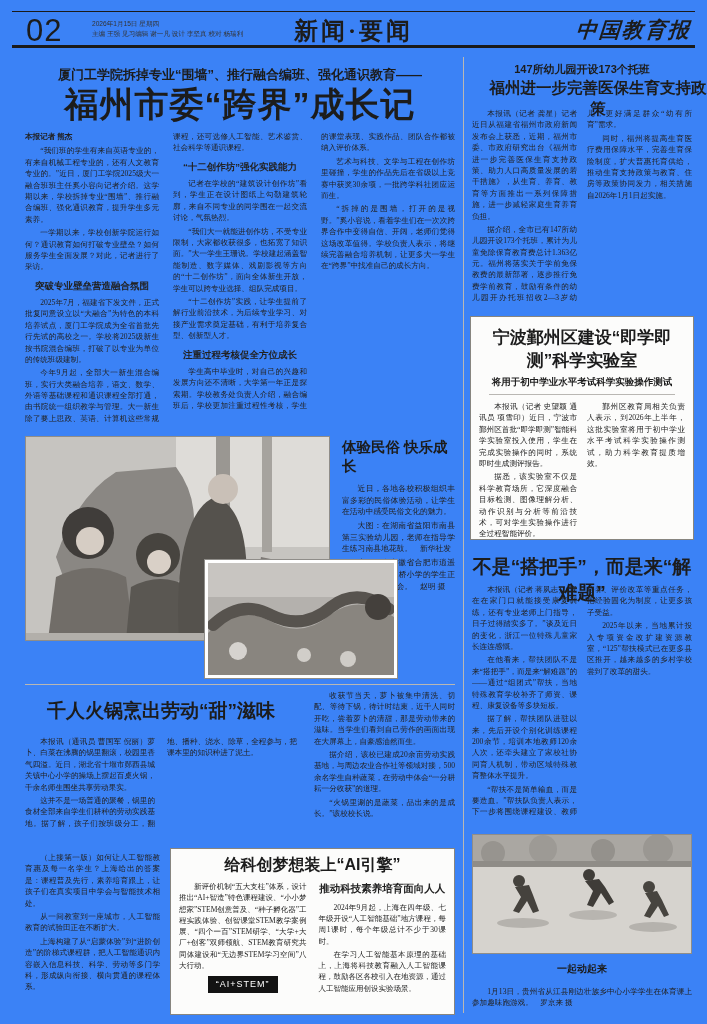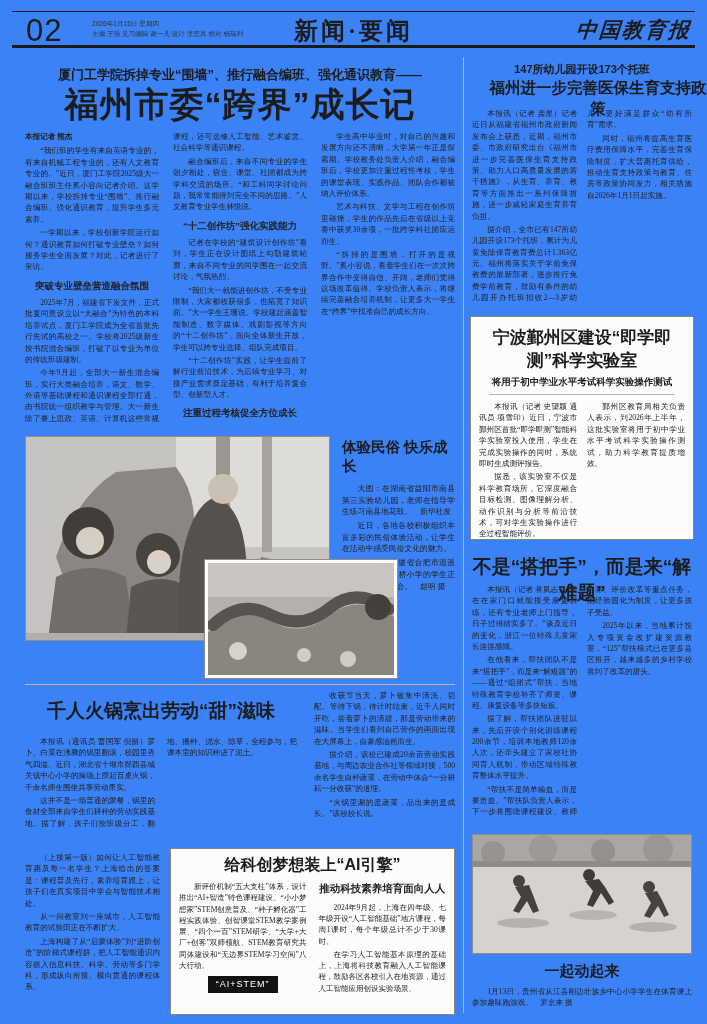--- a/index.html
+++ b/index.html
@@ -60,21 +60,20 @@
 
   <div class="abs kicker sans" style="left:25px;top:66px;width:430px;">厦门工学院拆掉专业“围墙”、推行融合编班、强化通识教育——</div>
   <div class="abs main-title sans" style="left:25px;top:82px;width:430px;">福州市委“跨界”成长记</div>
   <div class="abs body-text col-body" style="left:25px;top:131px;width:430px;height:297px;columns:3;column-gap:14px;">
       <p class="flow-by">本报记者 熊杰</p>
       <p class="flow-p">“我们班的学生有来自英语专业的，有来自机械工程专业的，还有人文教育专业的。”近日，厦门工学院2025级大一融合班班主任奚小容向记者介绍。这学期以来，学校拆掉专业“围墙”、推行融合编班、强化通识教育，提升学生多元素养。</p>
       <p class="flow-p">一学期以来，学校创新学院运行如何？通识教育如何打破专业壁垒？如何服务学生全面发展？对此，记者进行了采访。</p>
       <p class="flow-h">突破专业壁垒营造融合氛围</p>
       <p class="flow-p">2025年7月，福建省下发文件，正式批复同意设立以“大融合”为特色的本科培养试点，厦门工学院成为全省首批先行先试的高校之一。学校将2025级新生按书院混合编班，打破了以专业为单位的传统班级建制。</p>
       <p class="flow-p">今年9月起，全部大一新生混合编班，实行大类融合培养，语文、数学、外语等基础课程和通识课程全部打通，由书院统一组织教学与管理。大一新生除了要上思政、英语、计算机这些常规课程，还可选修人工智能、艺术鉴赏、社会科学等通识课程。</p>
-      <p class="flow-p">融合编班后，来自不同专业的学生朝夕相处，宿舍、课堂、社团都成为跨学科交流的场所。“和工科同学讨论问题，我常常能得到完全不同的思路。”人文教育专业学生林悦说。</p>
       <p class="flow-h">“十二创作坊”强化实践能力</p>
       <p class="flow-p">记者在学校的“建筑设计创作坊”看到，学生正在设计图纸上勾勒建筑轮廓，来自不同专业的同学围在一起交流讨论，气氛热烈。</p>
       <p class="flow-p">“我们大一就能进创作坊，不受专业限制，大家都收获很多，也拓宽了知识面。”大一学生王珊说。学校建起涵盖智能制造、数字媒体、戏剧影视等方向的“十二创作坊”，面向全体新生开放，学生可以跨专业选择、组队完成项目。</p>
       <p class="flow-p">“十二创作坊”实践，让学生提前了解行业前沿技术，为后续专业学习、对接产业需求奠定基础，有利于培养复合型、创新型人才。</p>
       <p class="flow-h">注重过程考核促全方位成长</p>
       <p class="flow-p">学生高中毕业时，对自己的兴趣和发展方向还不清晰，大学第一年正是探索期。学校教务处负责人介绍，融合编班后，学校更加注重过程性考核，学生的课堂表现、实践作品、团队合作都被纳入评价体系。</p>
       <p class="flow-p">艺术与科技、文学与工程在创作坊里碰撞，学生的作品先后在省级以上竞赛中获奖30余项，一批跨学科社团应运而生。</p>
       <p class="flow-p">“拆掉的是围墙，打开的是视野。”奚小容说，看着学生们在一次次跨界合作中变得自信、开阔，老师们觉得这场改革值得。学校负责人表示，将继续完善融合培养机制，让更多大一学生在“跨界”中找准自己的成长方向。</p>
     </div>
 
@@ -95,22 +94,22 @@
         <path d="M190 60 q26 10 30 60 q4 50 -12 83 l-55 0 q-4 -70 10 -110 q10 -28 27 -33z" fill="#55524d"></path>
         <circle cx="197" cy="52" r="15" fill="#c9c0b7"></circle>
         <path d="M235 120 q35 5 55 40 l0 43 l-70 0 z" fill="#7d7975"></path>
         <rect x="0" y="196" width="303" height="7" fill="#b2afaa"></rect>
       </svg>
     </div>
 
     <div class="abs" style="left:317px;top:2px;width:113px;">
       <div class="sans" style="font-size:14.5px;font-weight:900;margin-bottom:7px;">体验民俗 快乐成长</div>
       <div class="body-text" style="font-size:7.8px;">
+          <p class="flow-p">近日，各地各校积极组织丰富多彩的民俗体验活动，让学生在活动中感受民俗文化的魅力。</p>
           <p class="flow-p">大图：在湖南省益阳市南县第三实验幼儿园，老师在指导学生练习南县地花鼓。　新华社发</p>
-          <p class="flow-p">近日，各地各校积极组织丰富多彩的民俗体验活动，让学生在活动中感受民俗文化的魅力。</p>
           <p class="flow-p">小图：在安徽省合肥市逍遥津公园，来自虹桥小学的学生正在学民俗、赏灯会。　赵明 摄</p>
         </div>
     </div>
 
     <div class="abs" style="left:180px;top:124px;width:186px;height:112px;border:3px solid #fff;box-shadow:0 0 0 1px #8f8d89;z-index:2;background:#b7b4b0;">
       <svg width="186" height="112" viewBox="0 0 186 112">
         <rect width="186" height="112" fill="#b4b1ad"></rect>
         <rect y="0" width="186" height="34" fill="#c8c5c1"></rect>
         <path d="M0 70 q30 -30 62 -12 q32 18 60 -6 q28 -22 64 2 l0 58 l-186 0 z" fill="#89857f"></path>
         <path d="M5 62 q28 -26 58 -10 q32 16 60 -8 q26 -20 58 2" fill="none" stroke="#57534e" stroke-width="12" stroke-linecap="round"></path>
@@ -195,18 +194,18 @@
       <ellipse cx="120" cy="80" rx="24" ry="5" fill="#b8b5b0"></ellipse>
       <ellipse cx="180" cy="92" rx="24" ry="5" fill="#b5b2ad"></ellipse>
       <path d="M42 52 l6 10 l-8 14 l6 2 l8 -12 l6 12 l6 -2 l-6 -16 l-4 -10 z" fill="#45423d"></path>
       <circle cx="46" cy="46" r="6" fill="#45423d"></circle>
       <path d="M112 46 l8 10 l-6 14 l6 2 l8 -14 l8 12 l5 -3 l-9 -15 l-6 -8 z" fill="#3f3c38"></path>
       <circle cx="116" cy="40" r="6" fill="#3f3c38"></circle>
       <path d="M172 58 l6 10 l-7 13 l6 2 l8 -12 l6 11 l5 -2 l-7 -15 l-5 -9 z" fill="#47443f"></path>
       <circle cx="176" cy="52" r="6" fill="#47443f"></circle>
     </svg>
   </div>
-  <div class="abs sans h-md" style="left:472px;top:962px;width:220px;font-size:15px;">一起动起来</div>
+  <div class="abs sans h-md" style="left:472px;top:962px;width:220px;font-size:10px;">一起动起来</div>
   <div class="abs body-text" style="left:472px;top:986px;width:220px;">
     <p style="text-indent:2em;margin:0;">1月13日，贵州省从江县刚边壮族乡中心小学学生在体育课上参加趣味跑游戏。　罗京来 摄</p>
   </div>
 
 </div>
 
 </body></html>

